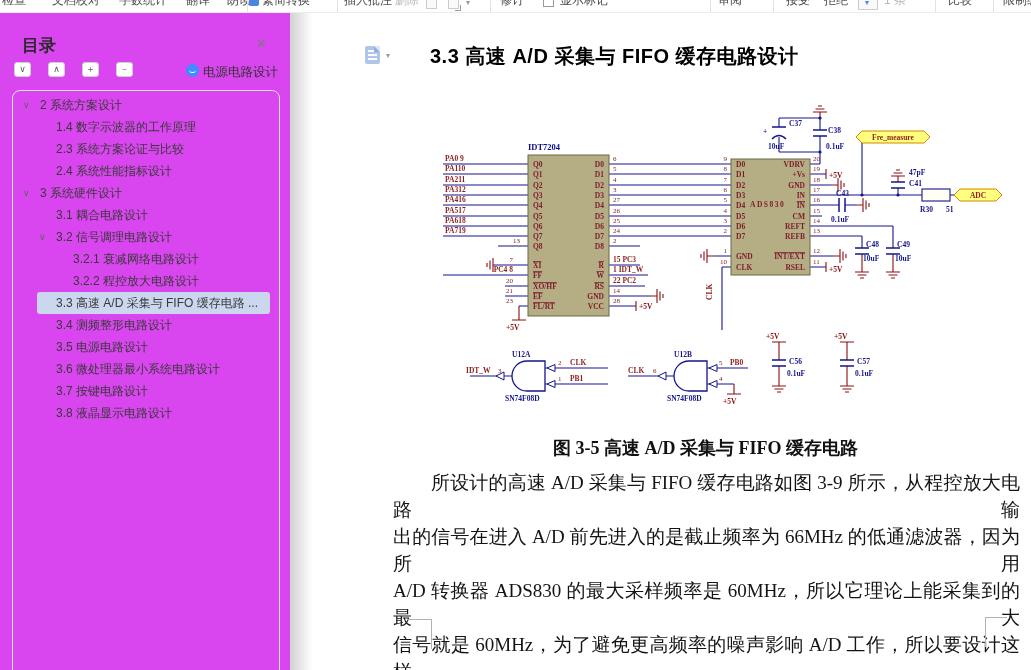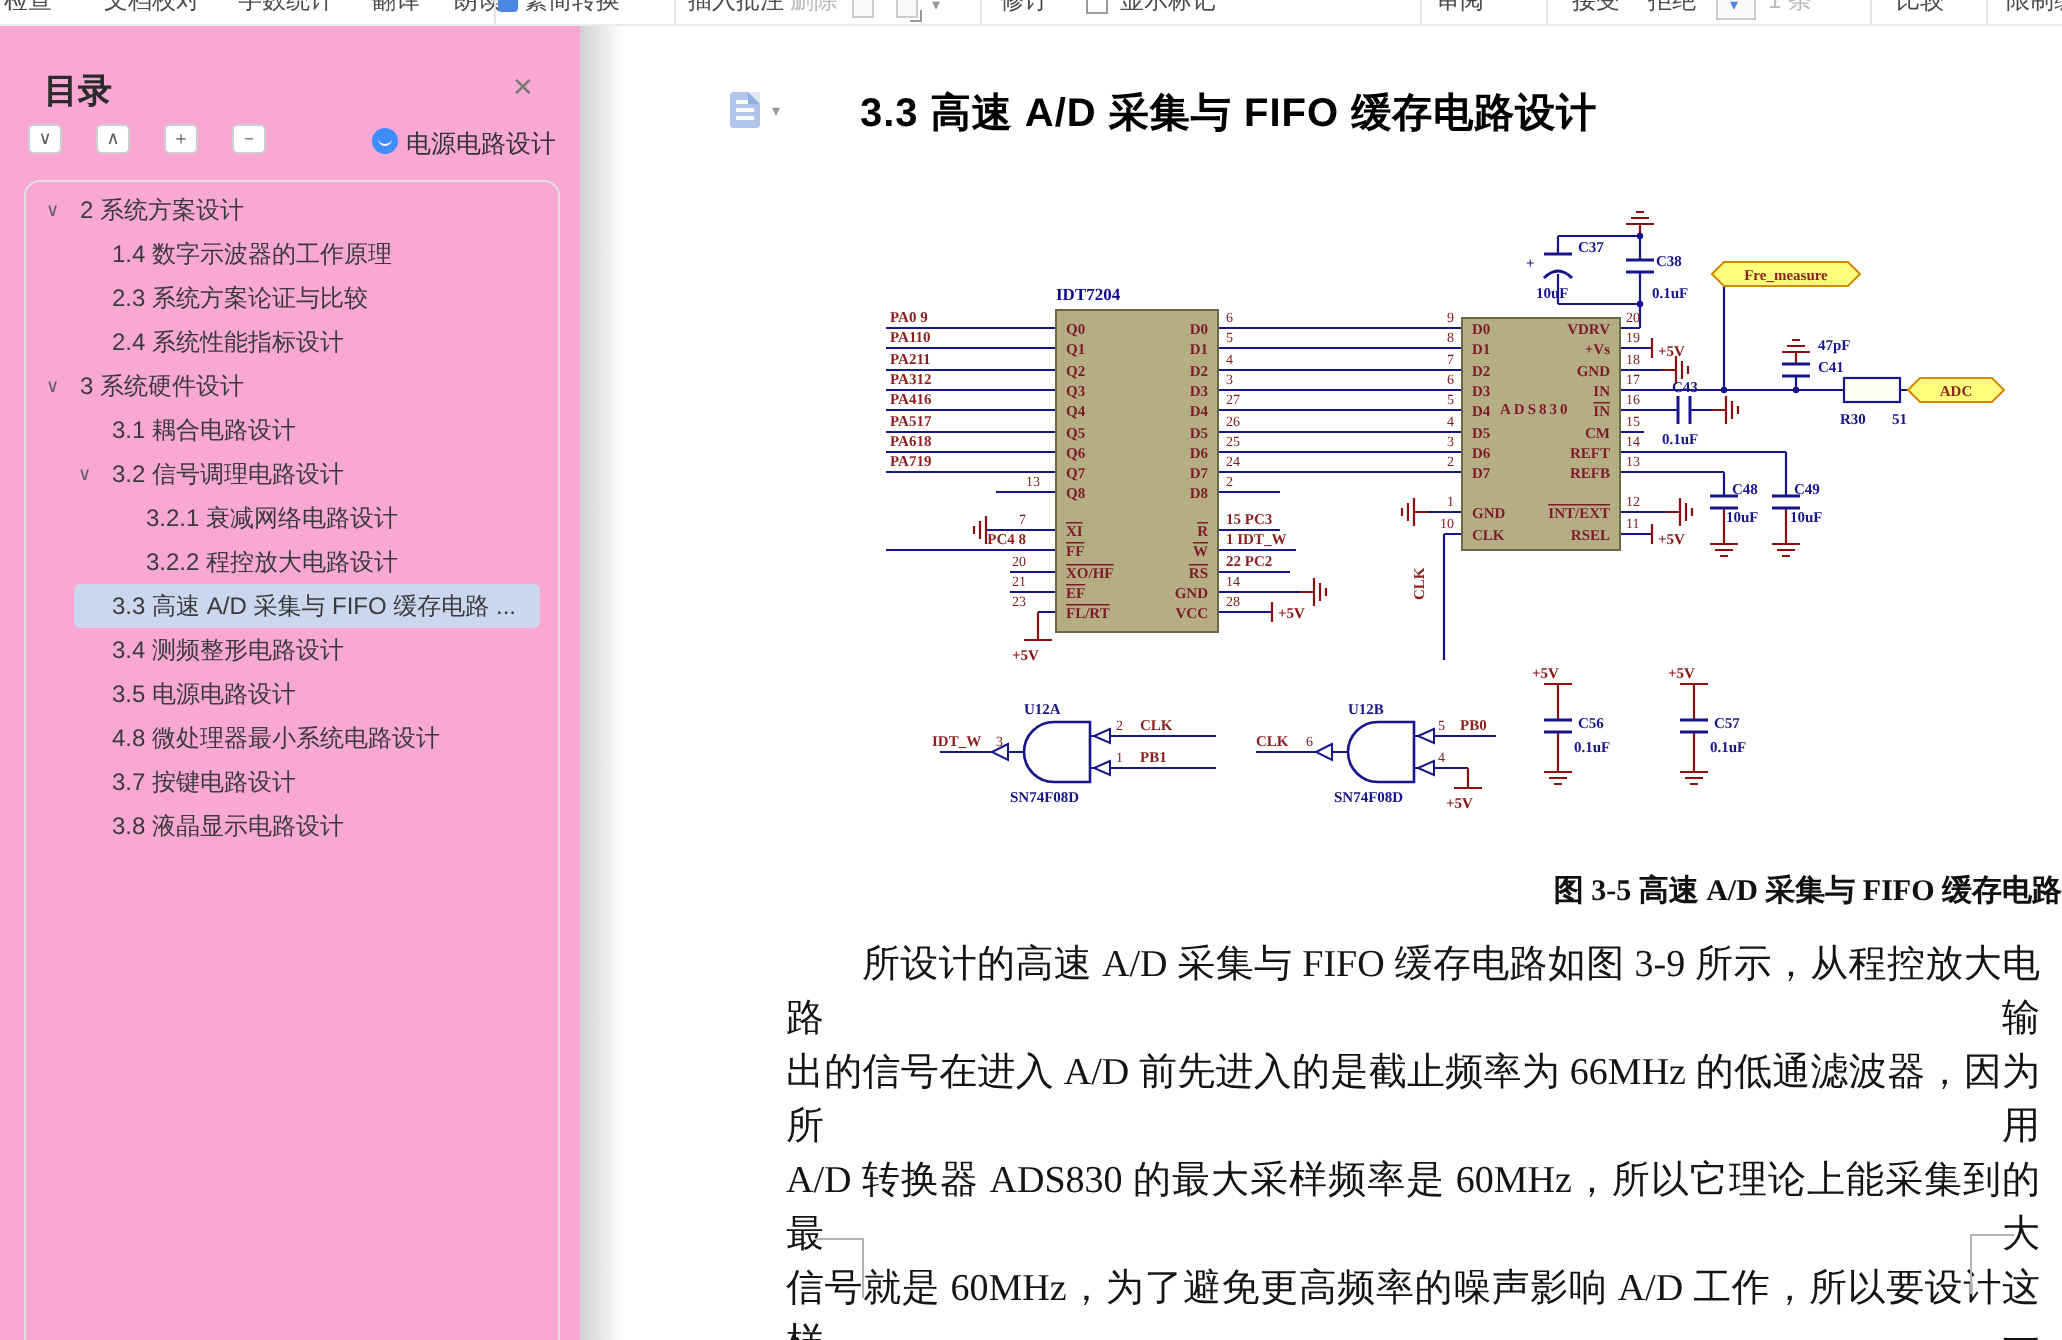--- a/index.html
+++ b/index.html
@@ -10,21 +10,21 @@
     border-bottom:1px solid #ececec;overflow:hidden;z-index:5}
   .tb-item{position:absolute;top:-8px;font-size:12px;line-height:16px;color:#4a4a4a;white-space:nowrap}
   .tb-item.dim{color:#b9b9b9}
   .tb-sep{position:absolute;top:0;width:1px;height:13px;background:#e3e3e3}
   .tb-icon{position:absolute;border:1px solid #ccc;background:#fafafa}
   .tb-chk{left:543px;top:-4px;width:11px;height:11px;border:1px solid #9a9a9a;background:#fff;position:absolute}
   .tb-blue{position:absolute;left:249px;top:-4px;width:10px;height:10px;background:#4a87e0;border-radius:2px}
   .tb-caret{position:absolute;top:-2px;font-size:8px;color:#999}
   .tb-launcher{position:absolute;left:455px;top:5px;width:6px;height:6px;border-right:1px solid #9a9a9a;border-bottom:1px solid #9a9a9a}
   
-  .sidebar{position:absolute;left:0;top:13px;width:290px;height:657px;background:#f9a8d4;z-index:3}
+  .sidebar{position:absolute;left:0;top:13px;width:290px;height:657px;background:#d946ef;z-index:3}
   .sb-title{position:absolute;left:22px;top:21px;font-size:17px;font-weight:600;color:#2b2b2b}
   .sb-close{position:absolute;left:256px;top:23px;font-size:13px;color:#7a7a7a;cursor:pointer}
   .sb-close::before{content:"✕"}
   .sb-btn{position:absolute;top:49px;width:17px;height:15px;border:1px solid #cfcfcf;border-radius:3px;
     background:#fff;color:#5a5a5a;font-size:9px;line-height:13px;text-align:center}
   .sb-ai{position:absolute;left:186px;top:51px;width:13px;height:13px;border-radius:50%;background:#3f8cff}
   .sb-ai::before{content:"";position:absolute;left:3px;top:5px;width:7px;height:3px;
     border-bottom:1.5px solid #fff;border-radius:0 0 6px 6px}
   .sb-ai-label{position:absolute;left:203px;top:51px;font-size:12.5px;color:#333}
   .toc-panel{position:absolute;left:12px;top:77px;width:268px;height:600px;
@@ -41,22 +41,22 @@
     background:linear-gradient(to right,rgba(70,70,70,.25),rgba(255,255,255,0))}
   
   .main{position:absolute;left:290px;top:13px;width:741px;height:657px;background:#fff}
   .doc-icon{position:absolute;left:75px;top:33px;width:15px;height:18px;background:#b0c4ec;border-radius:2px}
   .doc-icon::before{content:"";position:absolute;left:3px;top:4px;width:9px;height:1.5px;background:#fff;
     box-shadow:0 4px 0 #fff, 0 8px 0 #fff}
   .doc-icon::after{content:"";position:absolute;right:0;top:0;border:3px solid #dfe8f7;
     border-left-color:#8fb0e0;border-bottom-color:#8fb0e0}
   .doc-caret{position:absolute;left:96px;top:38px;font-size:8px;color:#9a9a9a}
   .heading{position:absolute;left:140px;top:30px;font-size:20px;font-weight:700;color:#000;letter-spacing:.5px}
-  .caption{position:absolute;left:90px;top:423px;width:651px;text-align:right;
-    font-family:"Liberation Serif",serif;font-size:15px;font-weight:700;color:#111}
+  .caption{position:absolute;left:90px;top:423px;width:651px;text-align:center;
+    font-family:"Liberation Serif",serif;font-size:18px;font-weight:700;color:#111}
   .para{position:absolute;left:103px;top:456px;width:627px;
     font-family:"Liberation Serif",serif;font-size:19px;color:#141414}
   .pline{line-height:27px;text-align:justify;text-align-last:justify}
   .pline.ind{text-indent:38px}
   .corner{position:absolute;border-color:#b3b3b3}
   .corner.cl{left:117px;top:606px;width:25px;height:30px;border-top:1px solid #b3b3b3;border-right:1px solid #b3b3b3}
   .corner.cr{left:695px;top:604px;width:22px;height:30px;border-top:1px solid #b3b3b3;border-left:1px solid #b3b3b3}
   
   .schematic{position:absolute;left:90px;top:72px;width:651px;height:350px}
   .schematic text{font-family:"Liberation Serif",serif}
@@ -129,21 +129,21 @@
     <div class="trow lv2"><span>2.3 系统方案论证与比较</span></div>
     <div class="trow lv2"><span>2.4 系统性能指标设计</span></div>
     <div class="trow lv1"><span class="chev"></span><span>3 系统硬件设计</span></div>
     <div class="trow lv2"><span>3.1 耦合电路设计</span></div>
     <div class="trow lv2c"><span class="chev"></span><span>3.2 信号调理电路设计</span></div>
     <div class="trow lv3"><span>3.2.1 衰减网络电路设计</span></div>
     <div class="trow lv3"><span>3.2.2 程控放大电路设计</span></div>
     <div class="trow sel"><span>3.3 高速 A/D 采集与 FIFO 缓存电路 ...</span></div>
     <div class="trow lv2"><span>3.4 测频整形电路设计</span></div>
     <div class="trow lv2"><span>3.5 电源电路设计</span></div>
-    <div class="trow lv2"><span>4.8 微处理器最小系统电路设计</span></div>
+    <div class="trow lv2"><span>3.6 微处理器最小系统电路设计</span></div>
     <div class="trow lv2"><span>3.7 按键电路设计</span></div>
     <div class="trow lv2"><span>3.8 液晶显示电路设计</span></div>
   </div>
 </div>
 <div class="sb-shadow"></div>
 
 <div class="main">
   <div class="doc-icon"></div>
   <div class="doc-caret">▾</div>
   <div class="heading">3.3 高速 A/D 采集与 FIFO 缓存电路设计</div>

